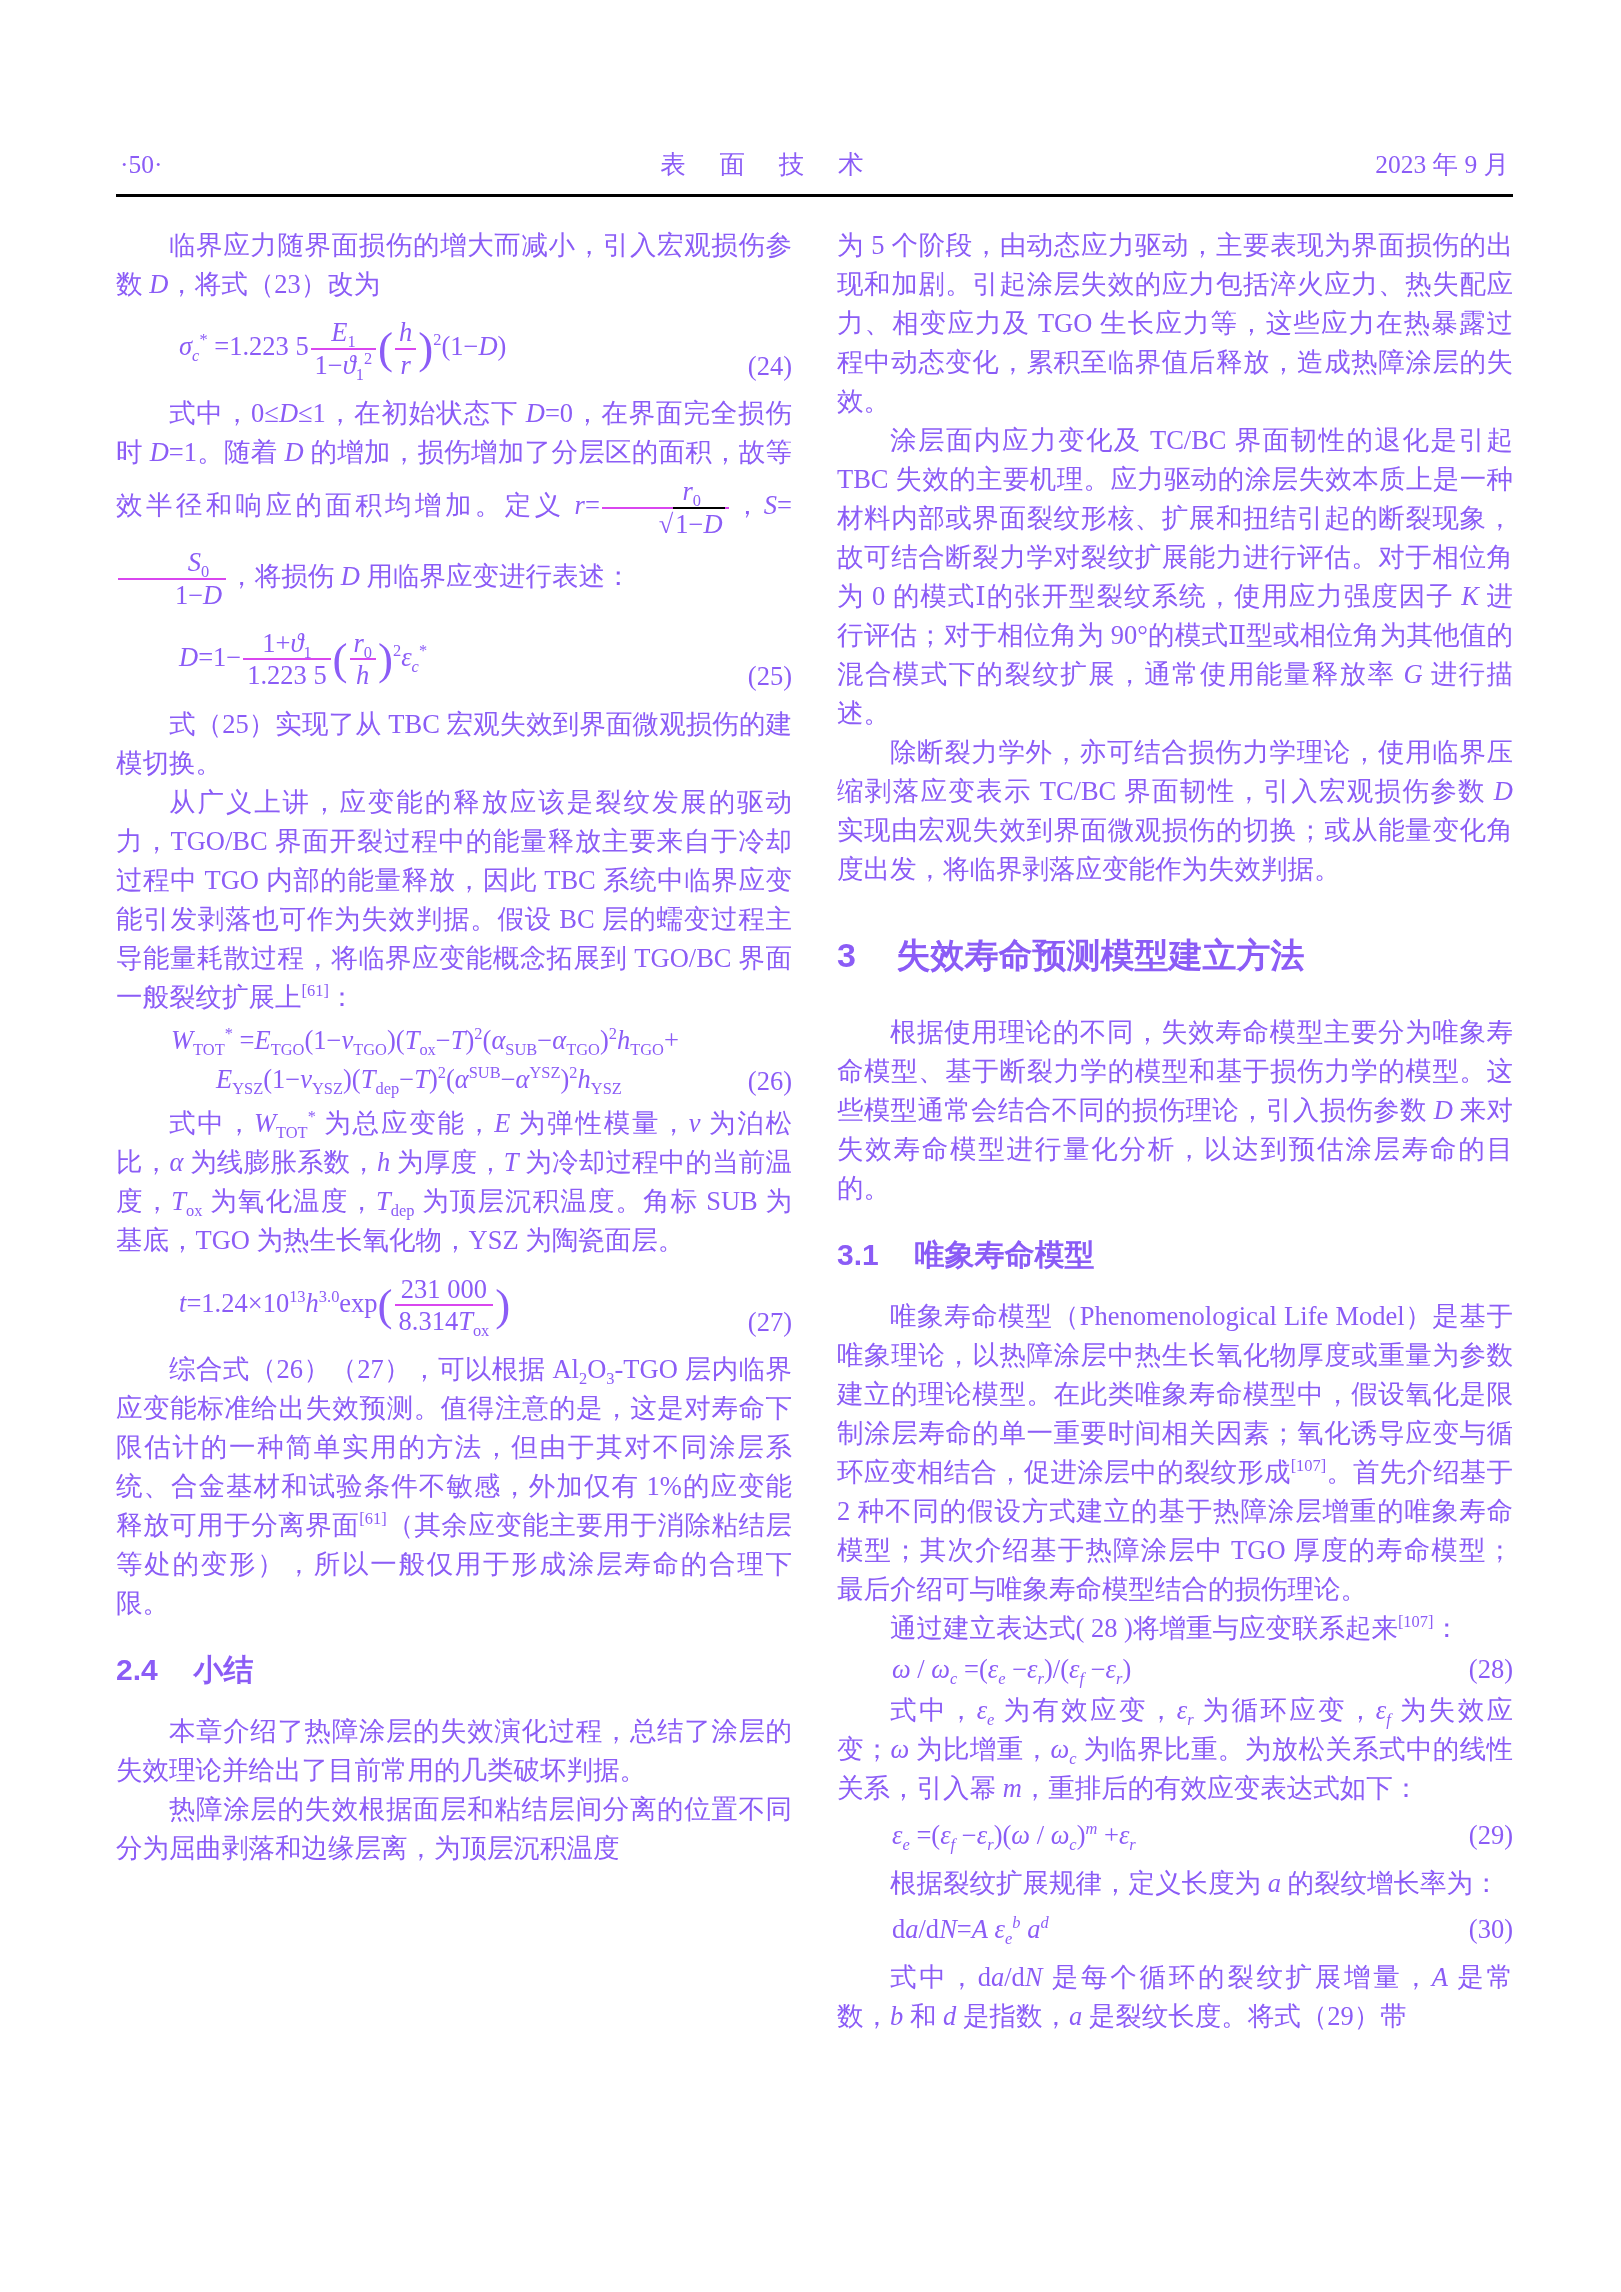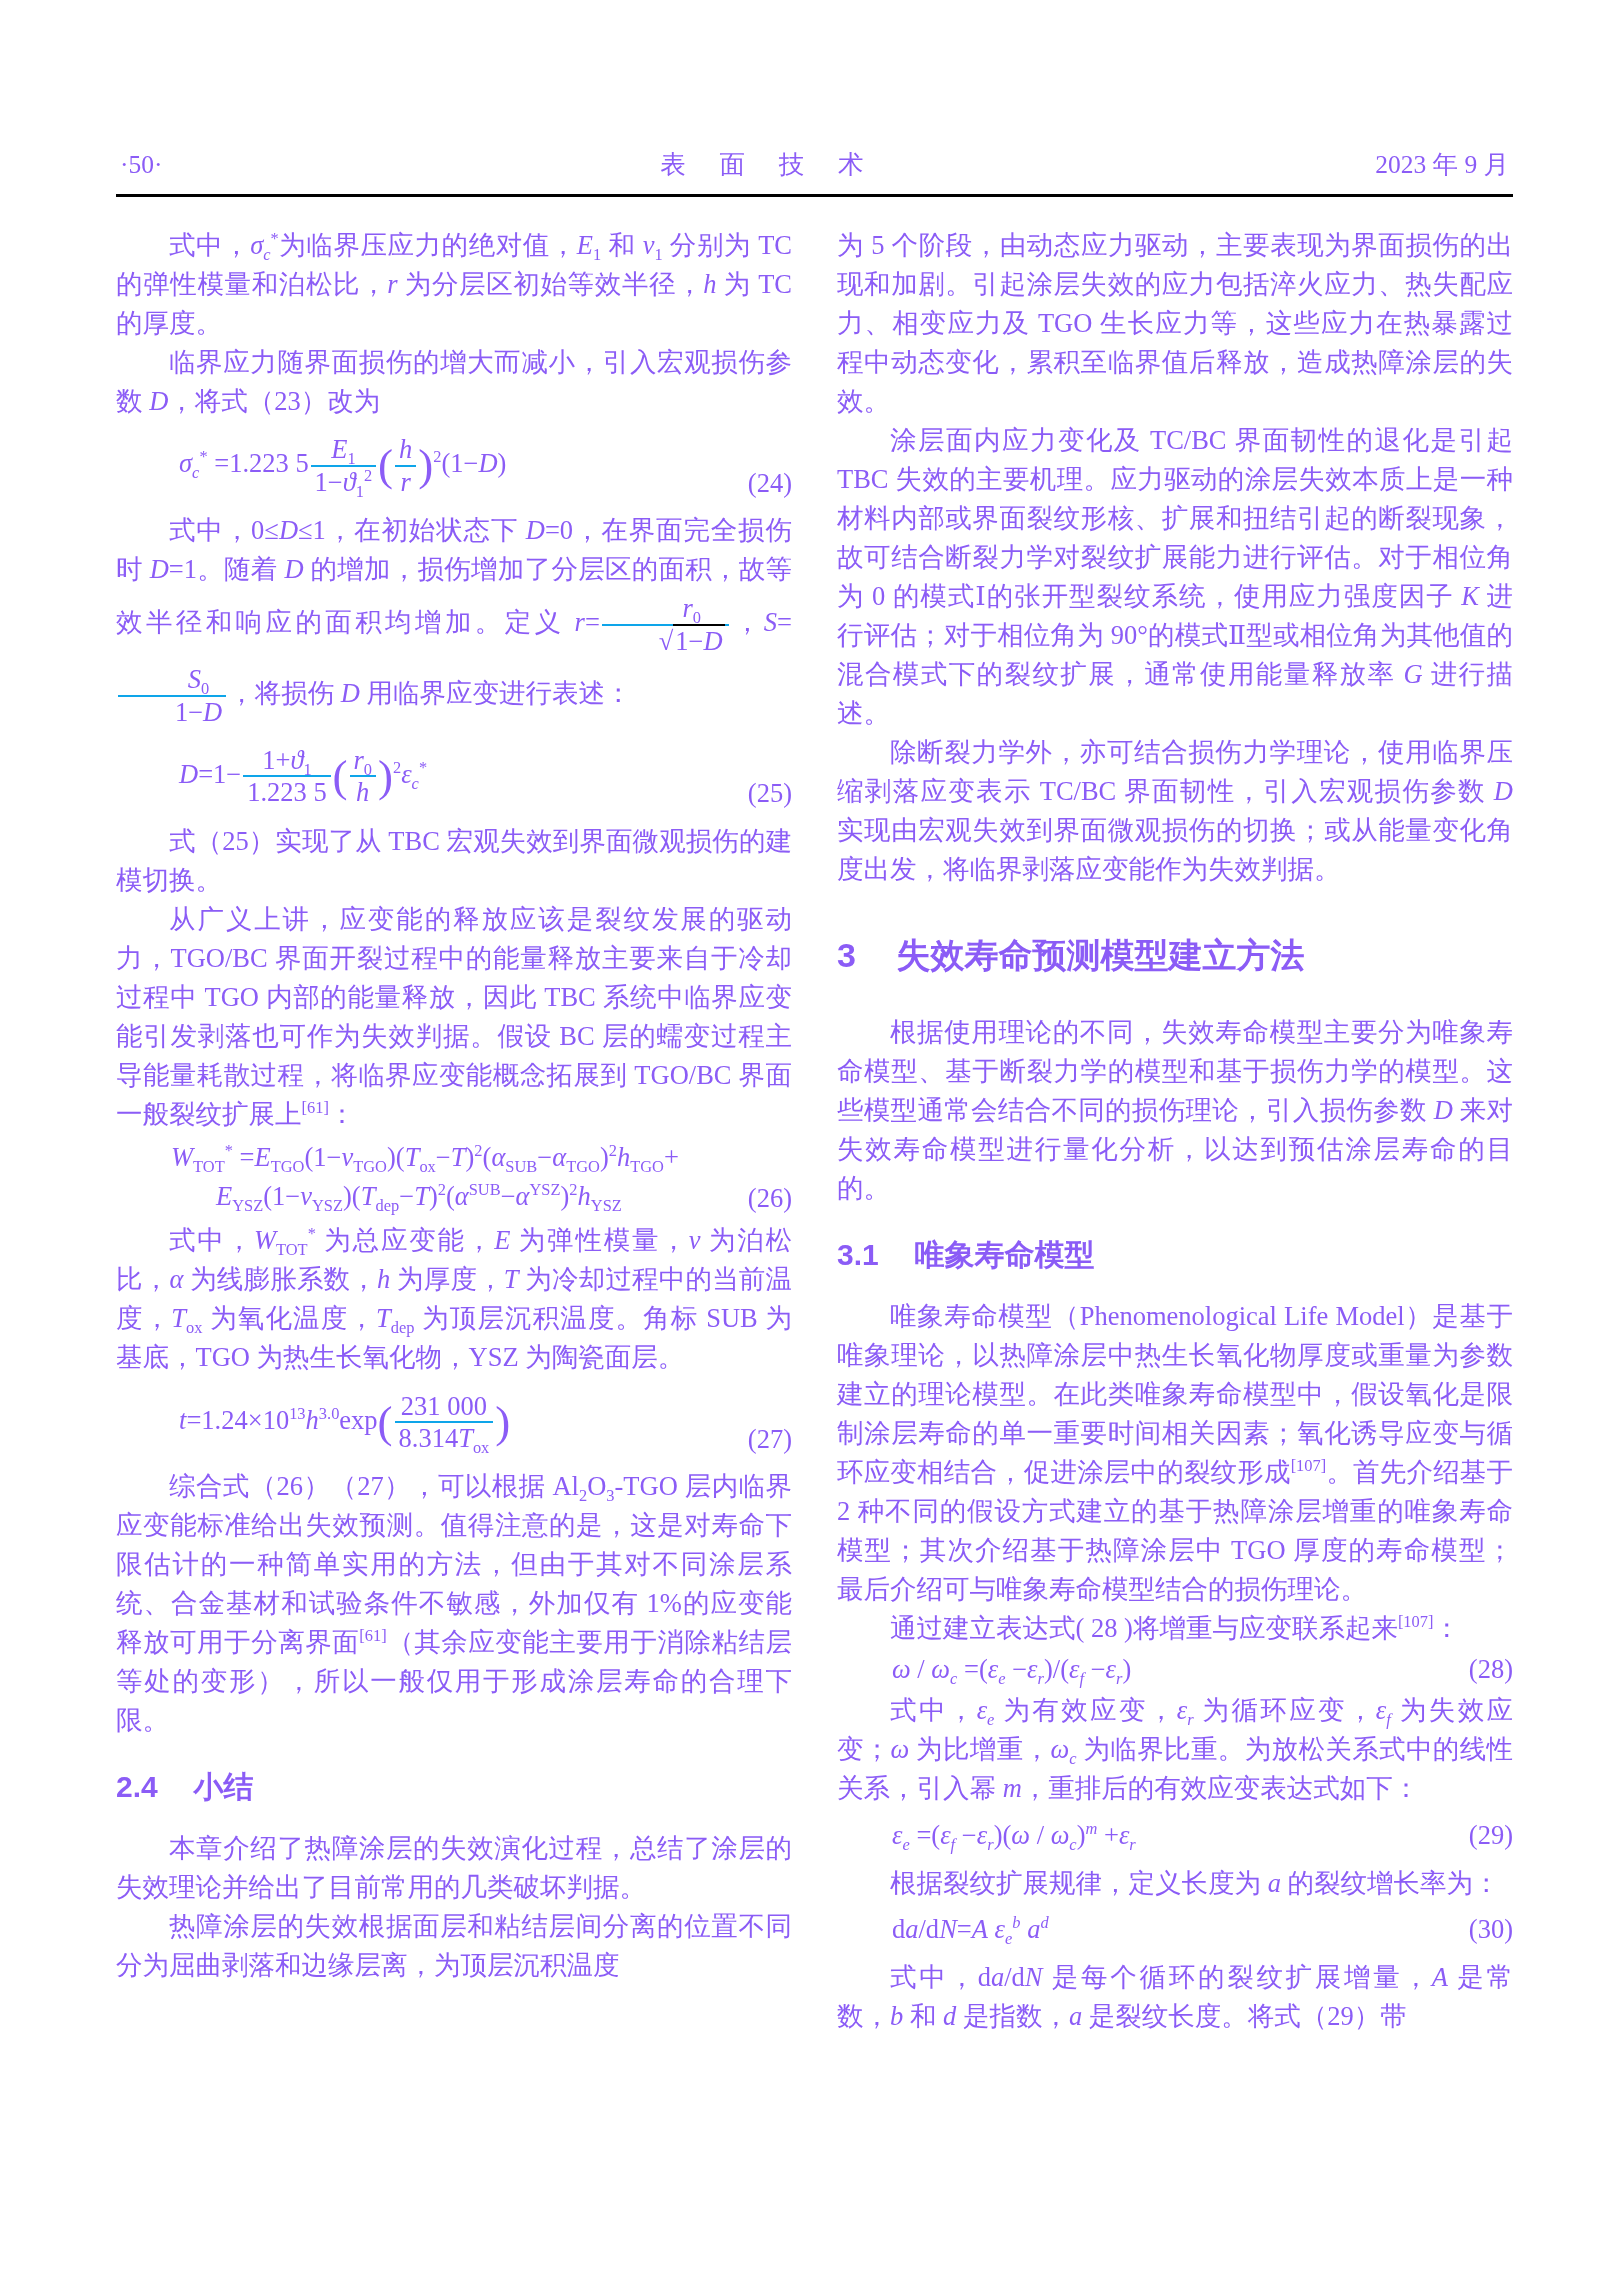--- a/index.html
+++ b/index.html
@@ -16,21 +16,21 @@
   .rule{height:2.9px;background:#000;}
   .cols{display:flex;gap:45px;margin-top:29px;}
   .col{width:676px;text-align:justify;line-height:39px;}
   .para{margin:0;text-indent:2em;}
   .noind{text-indent:0;}
   sup,sub{font-size:0.62em;line-height:0;}
   i{font-family:"Liberation Serif","DejaVu Serif",serif;}
   .frac{display:inline-block;vertical-align:middle;text-align:center;
         line-height:1.15;margin:4px 2px;}
   .frac .num{display:block;padding:0 3.9px;}
-  .frac .den{display:block;border-top:2px solid #0ea5e9;padding:0 3.9px;}
+  .frac .den{display:block;border-top:2px solid #d946ef;padding:0 3.9px;}
   .sqrt{white-space:nowrap;}
   .sqrt .rad{border-top:2px solid #000;padding:0 2px;}
   .bp{font-size:1.7em;vertical-align:middle;font-style:normal;line-height:1;}
   .eq-row{display:flex;align-items:flex-end;margin:9.8px 0;line-height:1.35;}
   .eq-row .eq-body{flex:1;padding-left:63px;}
   .eq-row.tight{margin:3.9px 0;}
   .col-r .eq-row .eq-body{padding-left:55px;}
   .eq-num{padding-left:7.8px;white-space:nowrap;}
   .eq26{align-items:flex-end;}
   .eq26 .eq-body{display:block;padding-left:55px;line-height:1.5;}
@@ -51,21 +51,20 @@
   <header class="hdr">
     <span>·50·</span>
     <span class="hdr-c">表 面 技 术</span>
     <span>2023 年 9 月</span>
   </header>
   <div class="rule"></div>
 
   <div class="cols">
 
     <div class="col col-l">
-      <p class="para">式中，<i>σ</i><sub><i>c</i></sub><sup>*</sup>为临界压应力的绝对值，<i>E</i><sub>1</sub> 和 <i>v</i><sub>1</sub> 分别为 TC 的弹性模量和泊松比，<i>r</i> 为分层区初始等效半径，<i>h</i> 为 TC 的厚度。</p>
       <p class="para">临界应力随界面损伤的增大而减小，引入宏观损伤参数 <i>D</i>，将式（23）改为</p>
 
       <div class="eq-row">
         <span class="eq-body"><i>σ</i><sub><i>c</i></sub><sup>*</sup> =1.223 5<span class="frac"><span class="num"><i>E</i><sub>1</sub></span><span class="den">1−<i>ϑ</i><sub>1</sub><sup>2</sup></span></span><span class="bp">(</span><span class="frac"><span class="num"><i>h</i></span><span class="den"><i>r</i></span></span><span class="bp">)</span><sup>2</sup>(1−<i>D</i>)</span>
         <span class="eq-num">(24)</span>
       </div>
 
       <p class="para">式中，0≤<i>D</i>≤1，在初始状态下 <i>D</i>=0，在界面完全损伤时 <i>D</i>=1。随着 <i>D</i> 的增加，损伤增加了分层区的面积，故等效半径和响应的面积均增加。定义 <i>r</i>=<span class="frac"><span class="num"><i>r</i><sub>0</sub></span><span class="den"><span class="sqrt">√<span class="rad">1−<i>D</i></span></span></span></span>，<i>S</i>=<span class="frac"><span class="num"><i>S</i><sub>0</sub></span><span class="den">1−<i>D</i></span></span>，将损伤 <i>D</i> 用临界应变进行表述：</p>
 
       <div class="eq-row">

